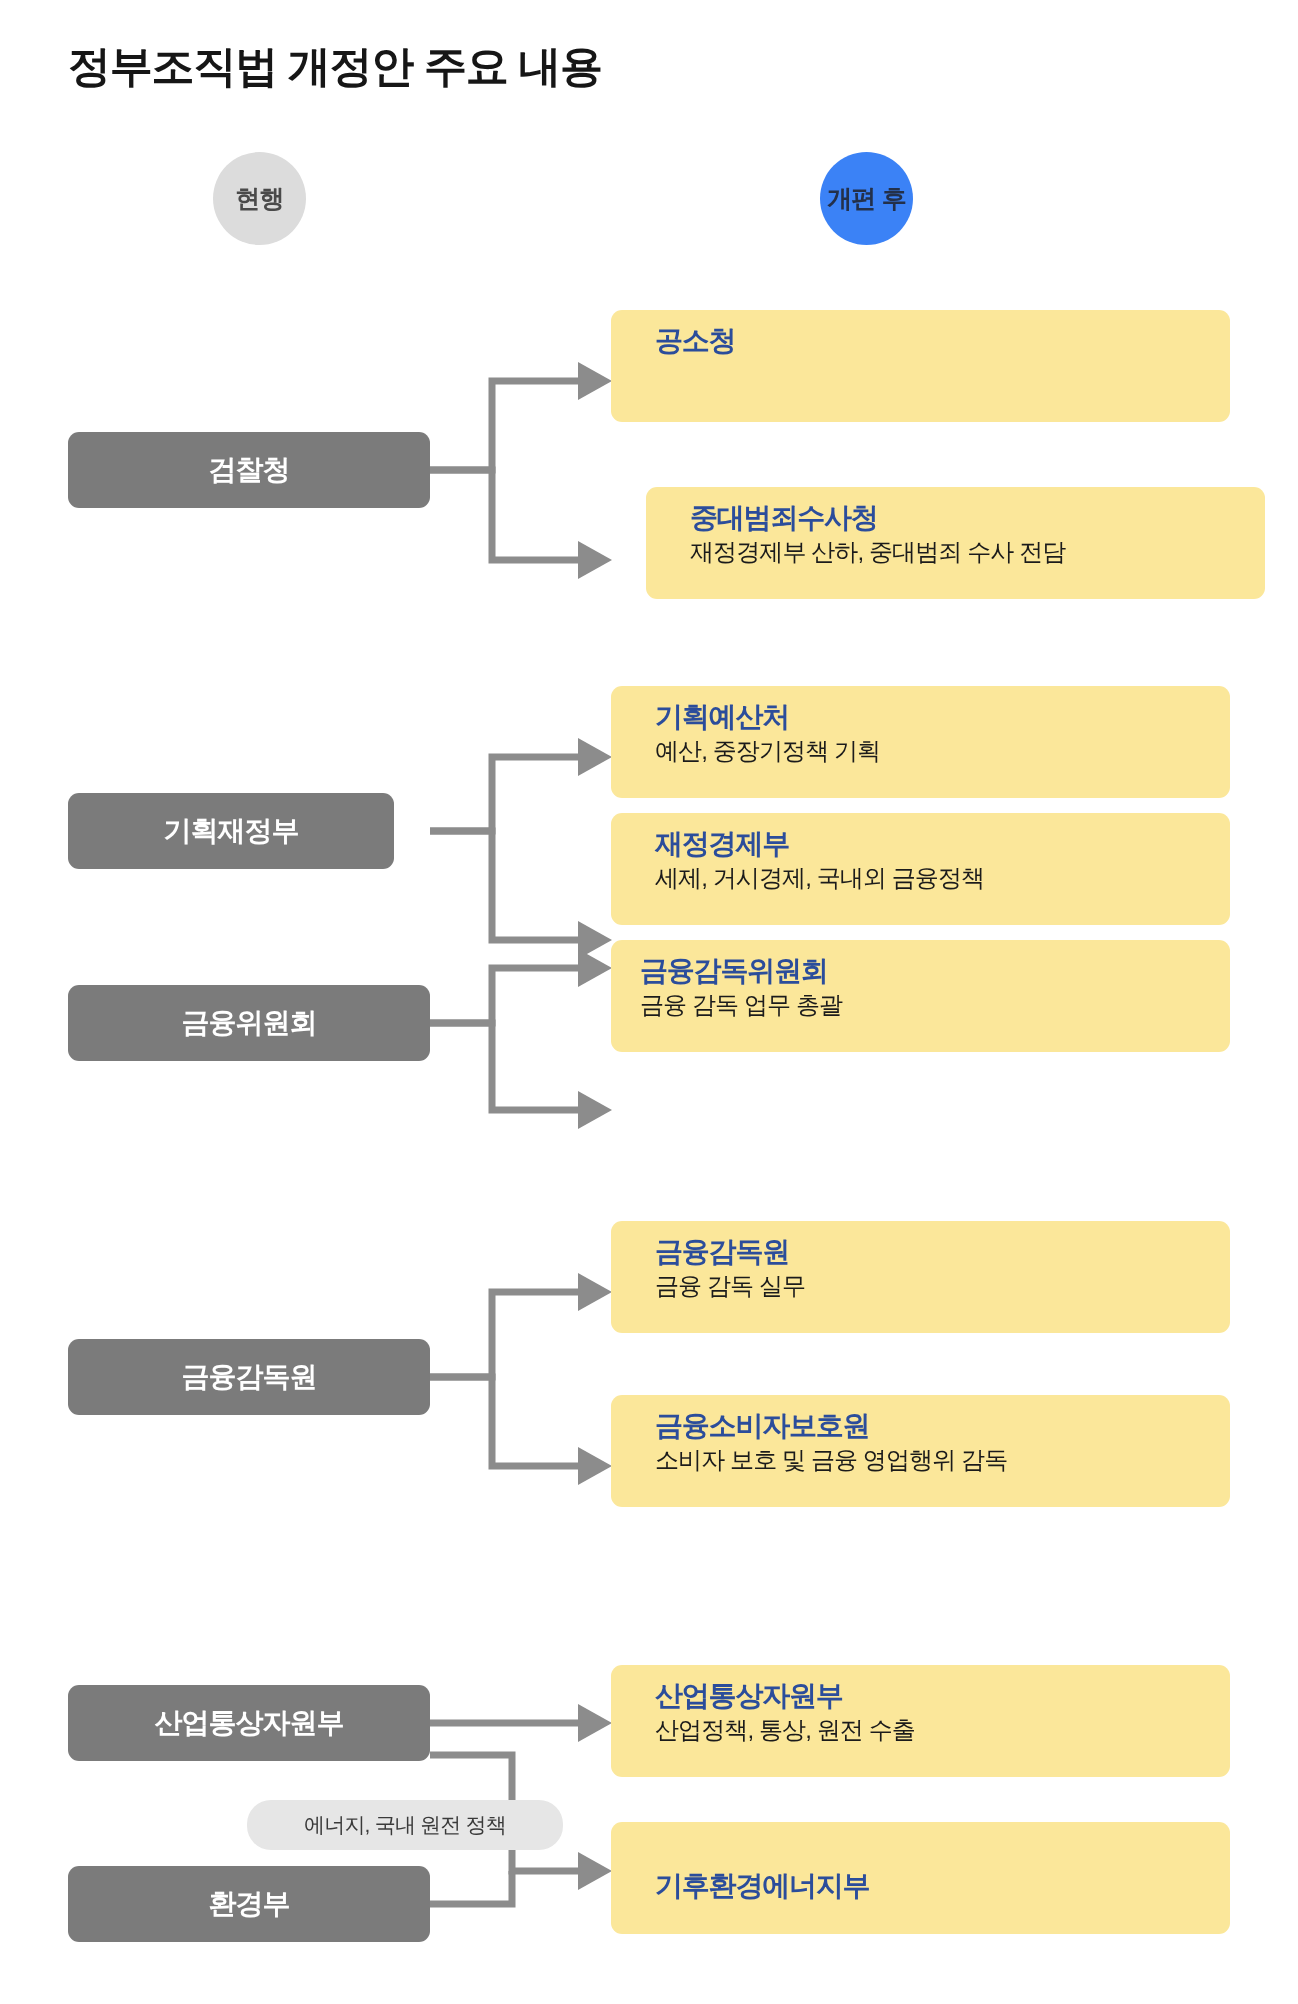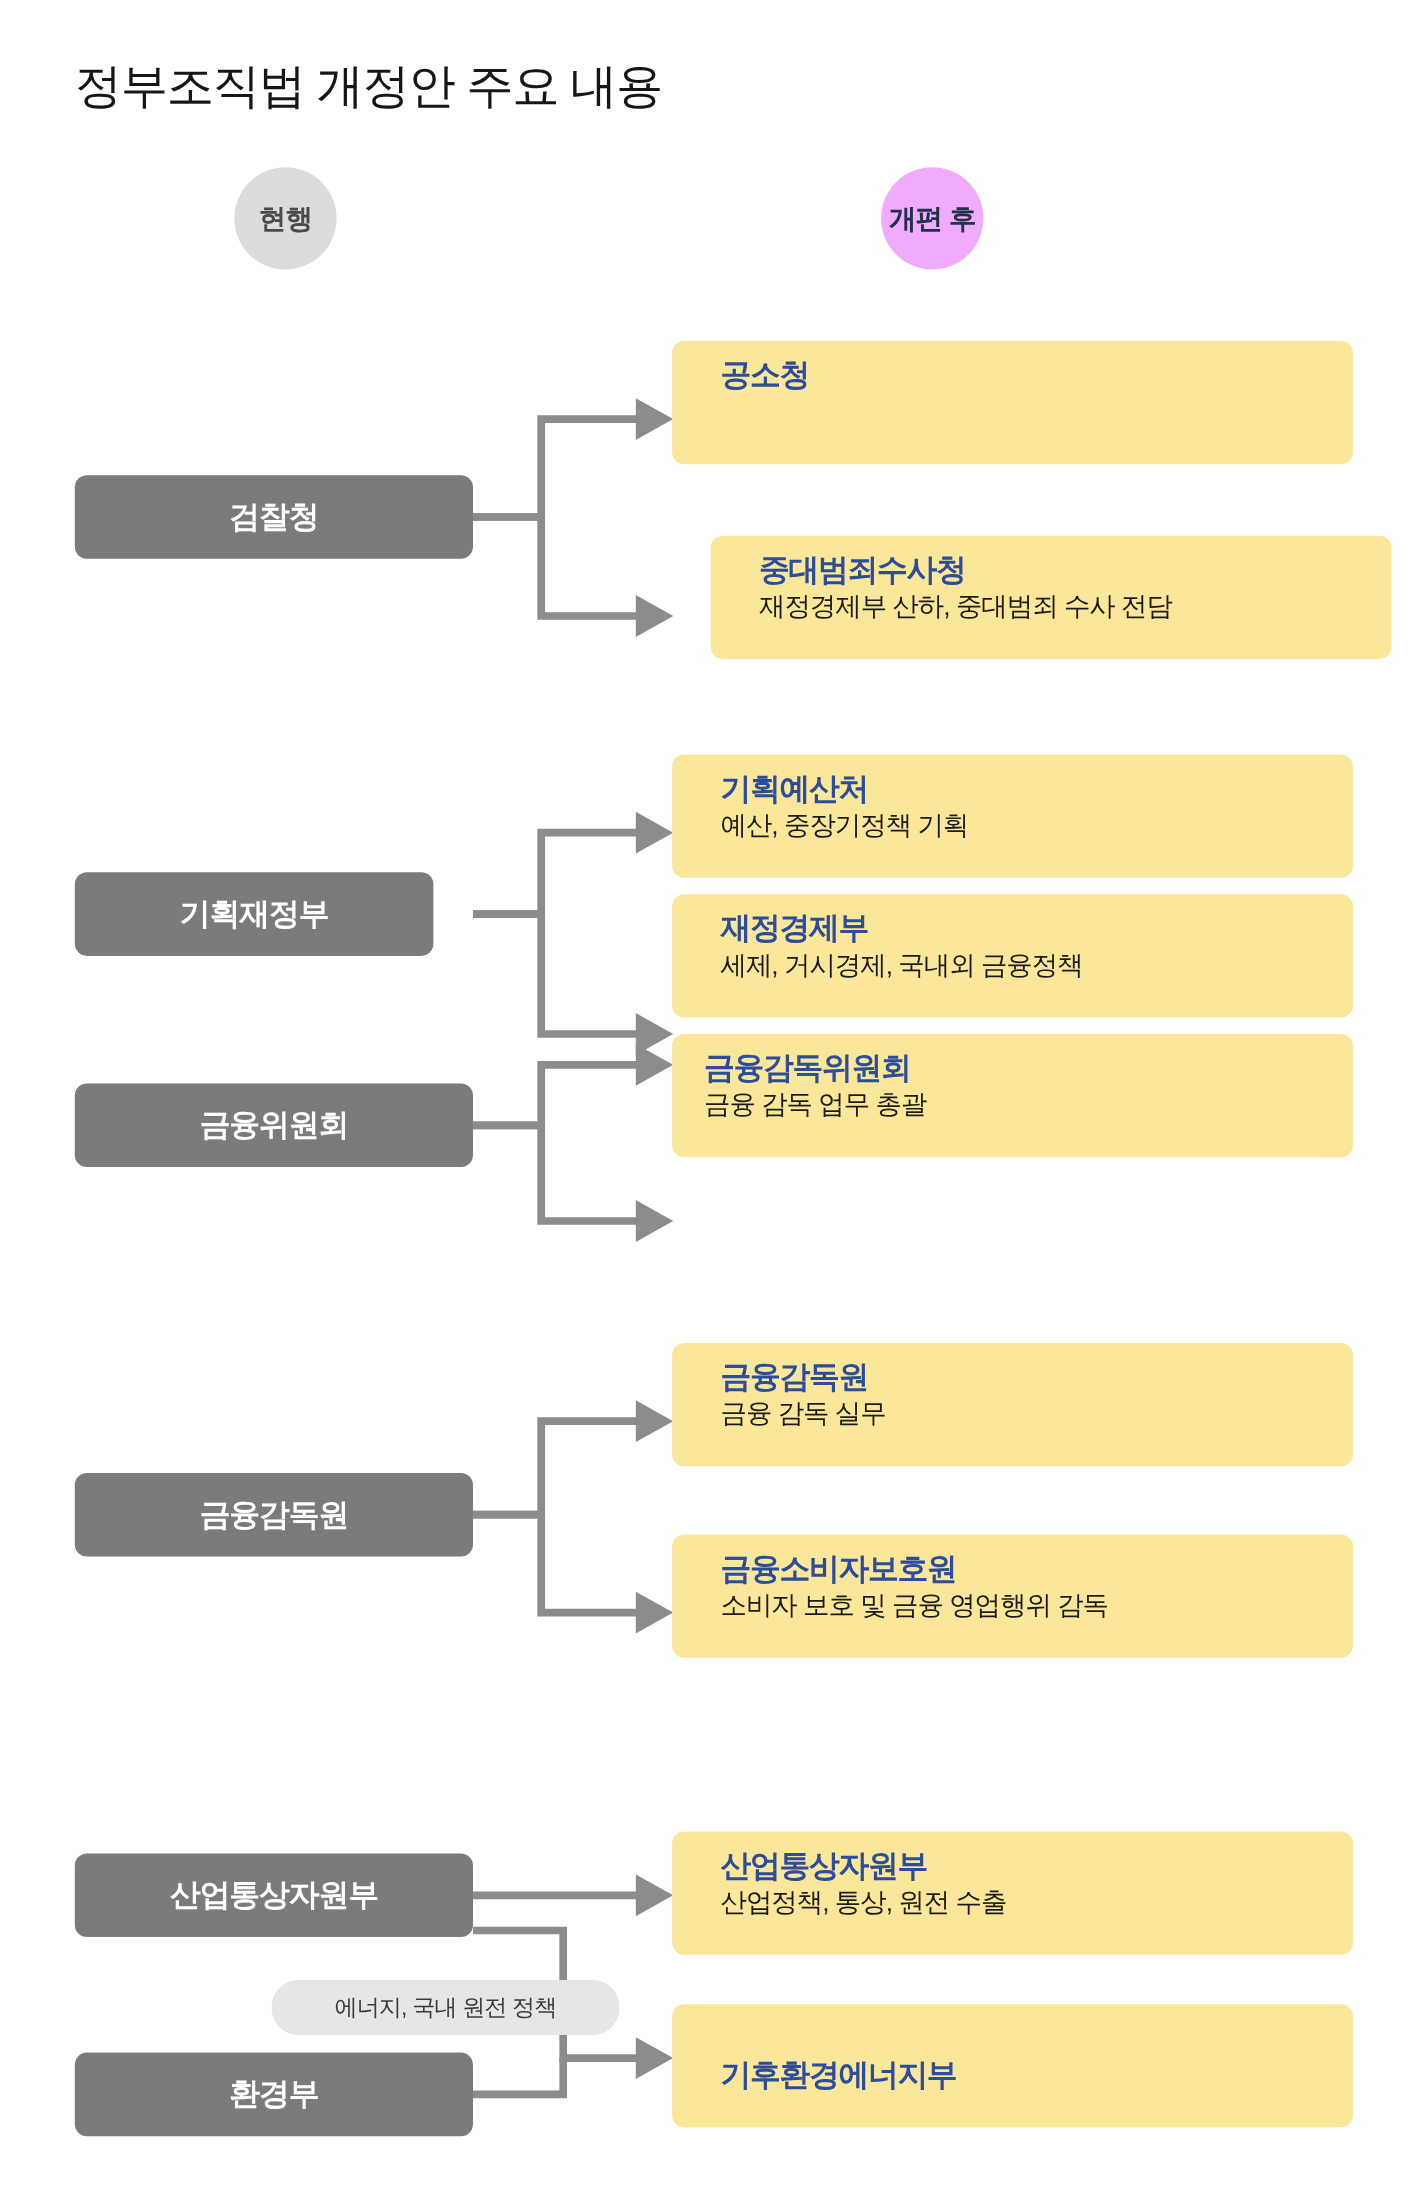--- a/index.html
+++ b/index.html
@@ -16,25 +16,24 @@
     height: 2004px;
     background: #ffffff;
   }
 
   
   .page-title {
     position: absolute;
     left: 68px;
     top: 38px;
     font-size: 43px;
-    font-weight: normal;
+    font-weight: bold;
     color: #161616;
     letter-spacing: -1.2px;
     white-space: nowrap;
-    margin-top: 12px;
   }
 
   
   .legend-badge {
     position: absolute;
     width: 93px;
     height: 93px;
     border-radius: 50%;
     display: flex;
     align-items: center;
@@ -44,23 +43,23 @@
     letter-spacing: -0.8px;
     white-space: nowrap;
   }
   .legend-current {
     left: 213px;
     top: 152px;
     background: #dcdcdc;
     color: #4a4a4a;
   }
   .legend-after {
-    left: 801px;
+    left: 820px;
     top: 152px;
-    background: #f0abfc;
+    background: #3b82f6;
     color: #23304a;
   }
 
   
   .old-box {
     position: absolute;
     background: #7b7b7b;
     border-radius: 11px;
     display: flex;
     align-items: center;

